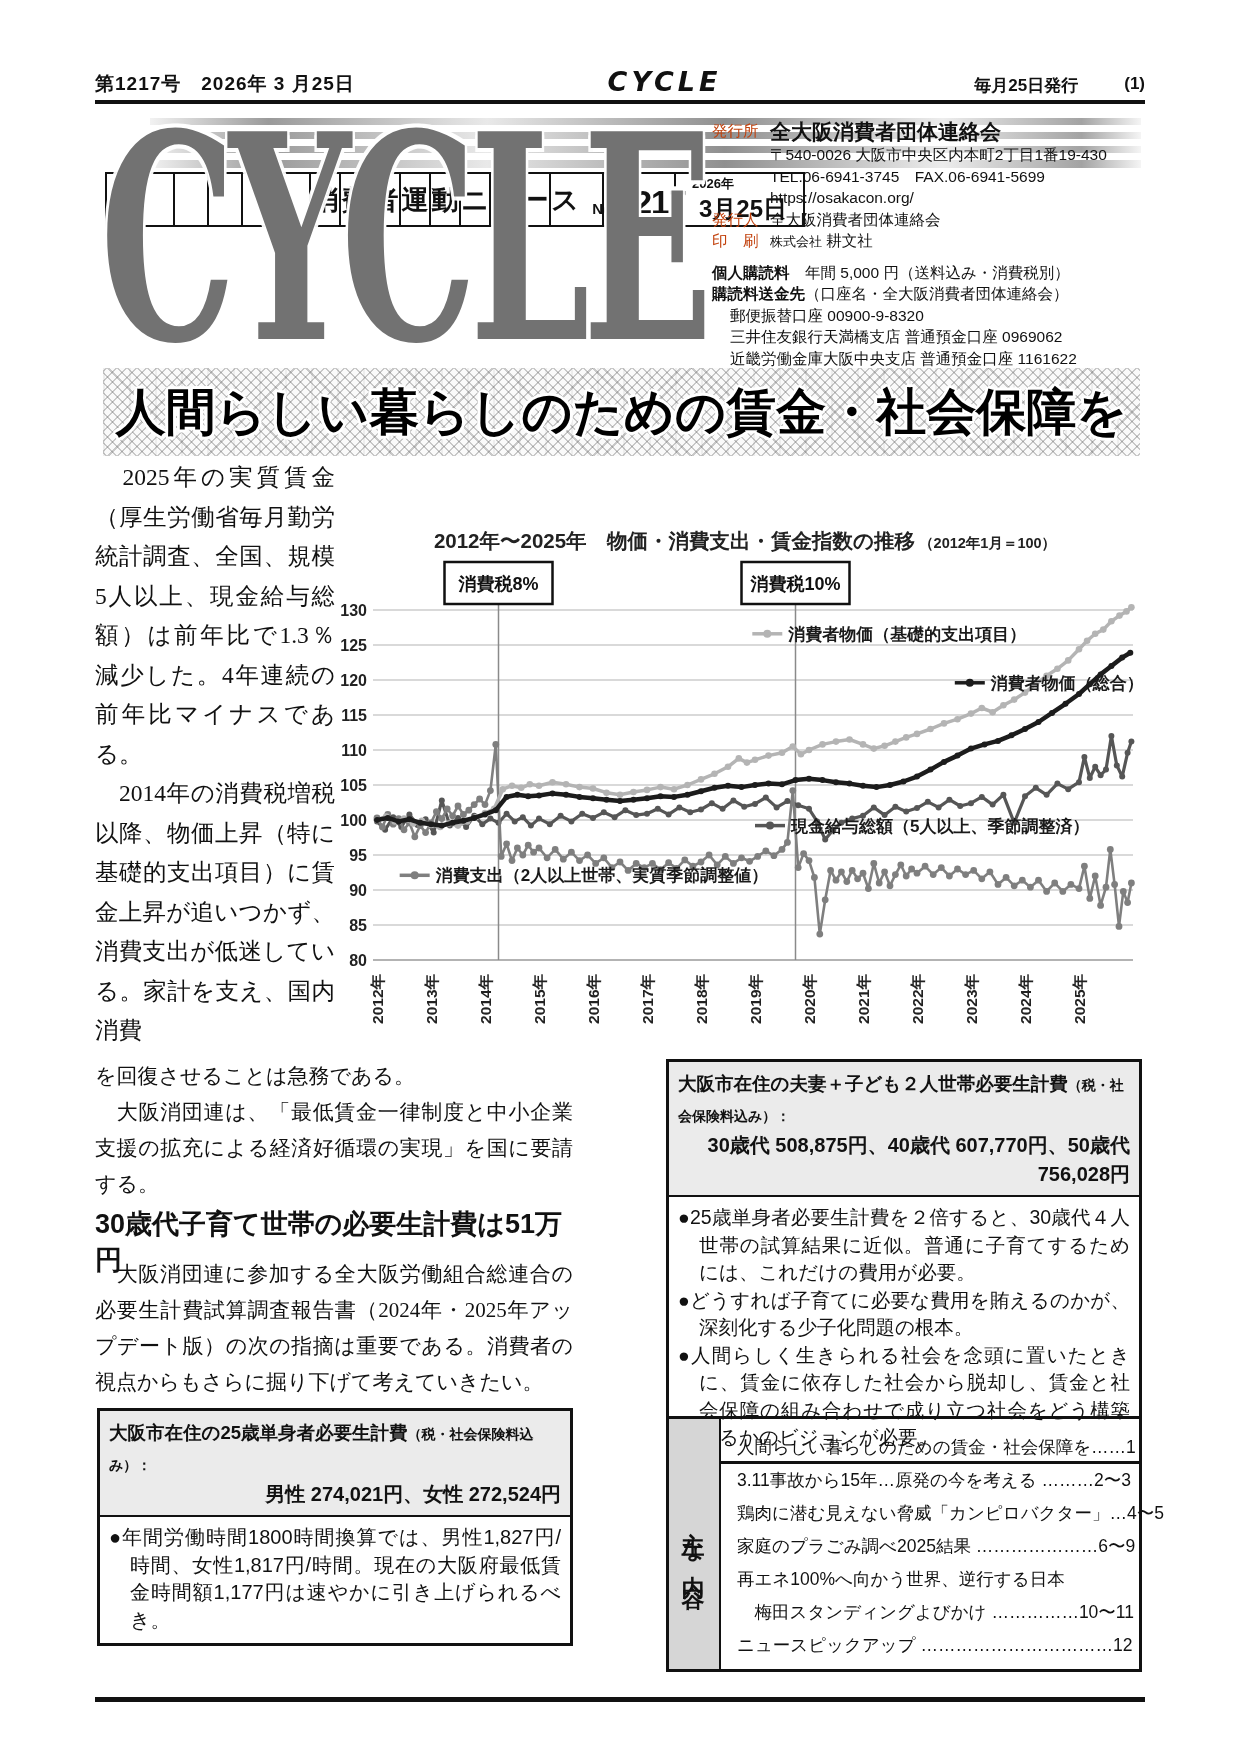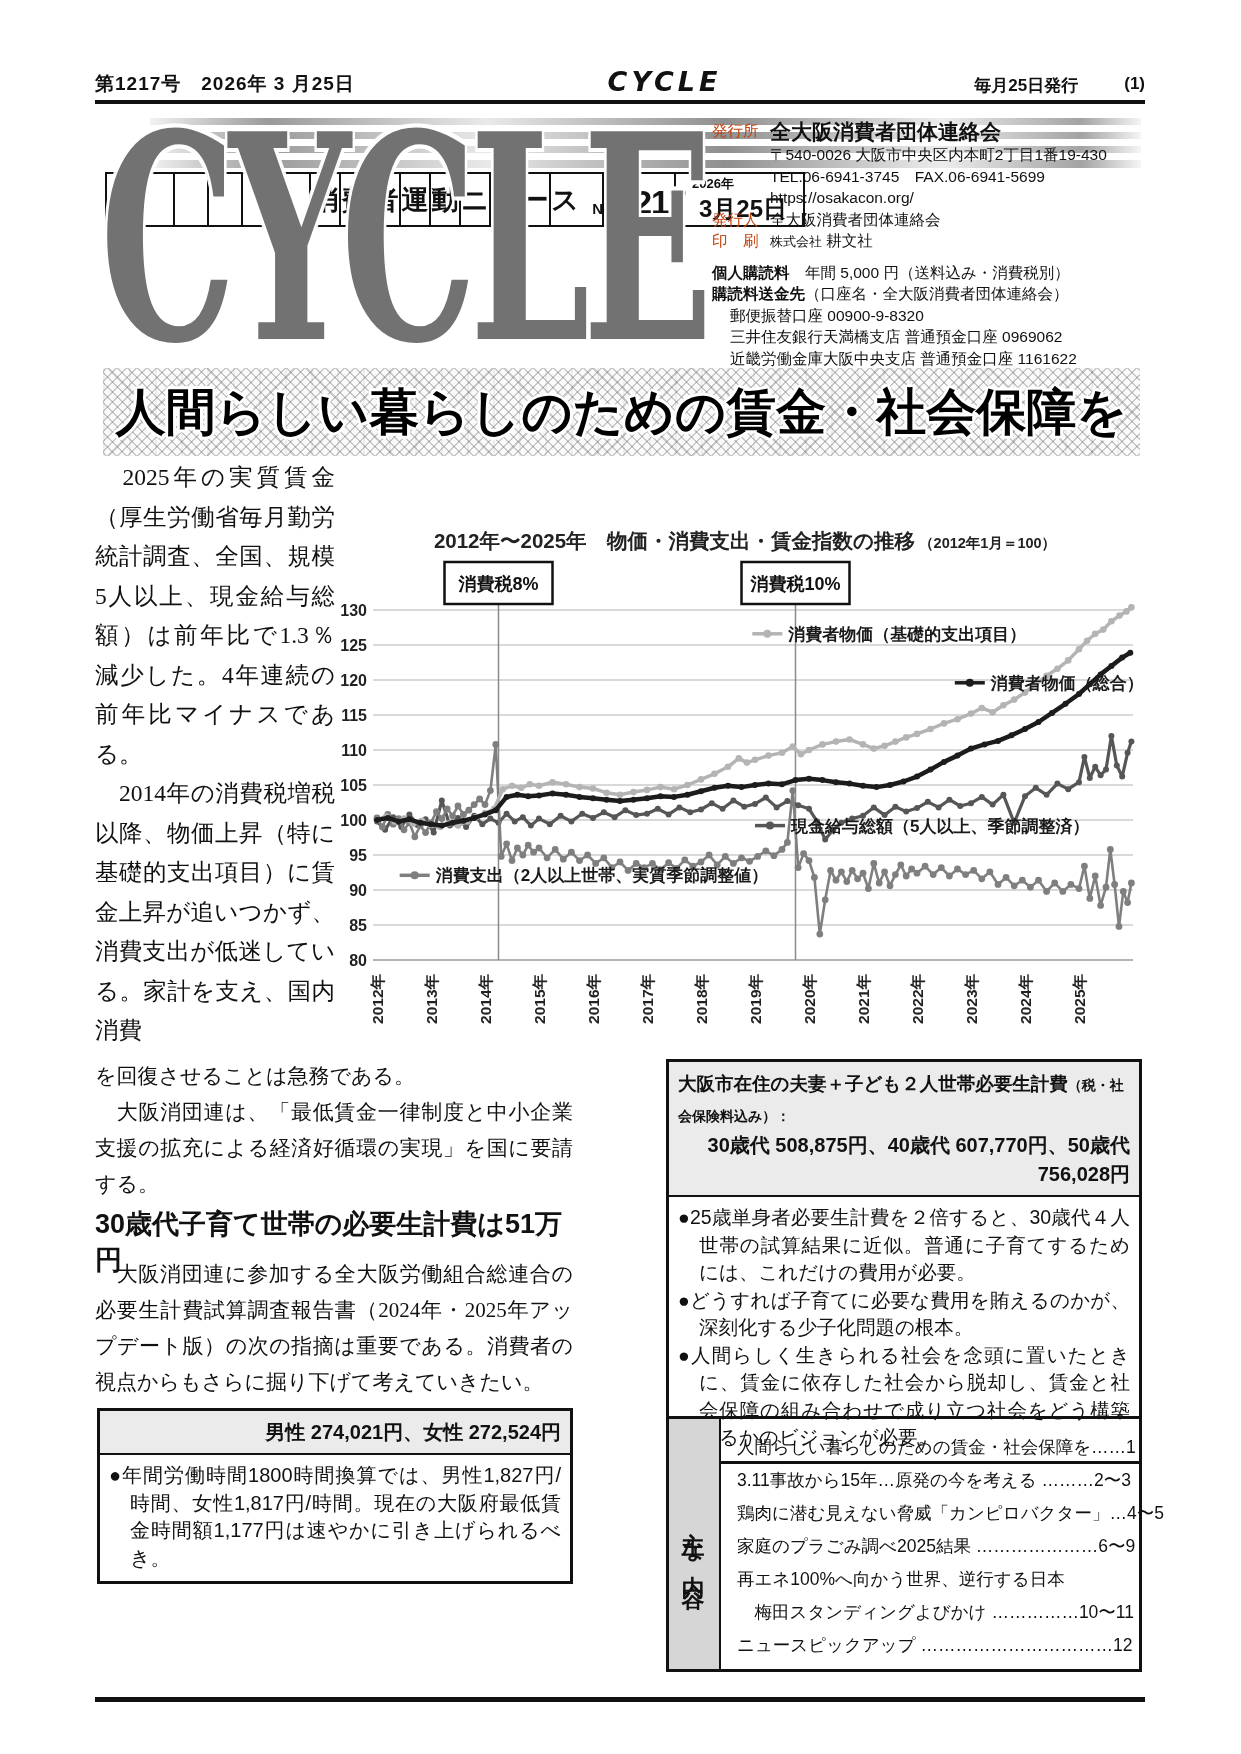--- a/index.html
+++ b/index.html
@@ -573,20 +573,21 @@
       </svg>
   </div>
 
   <div class="col-cont serif">を回復させることは急務である。
 　大阪消団連は、「最低賃金一律制度と中小企業支援の拡充による経済好循環の実現」を国に要請する。</div>
   <div class="h2">30歳代子育て世帯の必要生計費は51万円</div>
   <div class="para2 serif">　大阪消団連に参加する全大阪労働組合総連合の必要生計費試算調査報告書（2024年・2025年アップデート版）の次の指摘は重要である。消費者の視点からもさらに掘り下げて考えていきたい。</div>
 
   <div class="infobox box-single">
     <div class="bhead">
+      <div class="btitle"><span>大阪市在住の25歳単身者必要生計費</span><span class="note">（税・社会保険料込み）：</span></div>
       <div class="bamounts">男性 274,021円、女性 272,524円</div>
     </div>
     <div class="bbody">
 
     <div class="bullet">年間労働時間1800時間換算では、男性1,827円/時間、女性1,817円/時間。現在の大阪府最低賃金時間額1,177円は速やかに引き上げられるべき。</div>
       </div>
   </div>
 
   <div class="infobox box-family">
     <div class="bhead">

